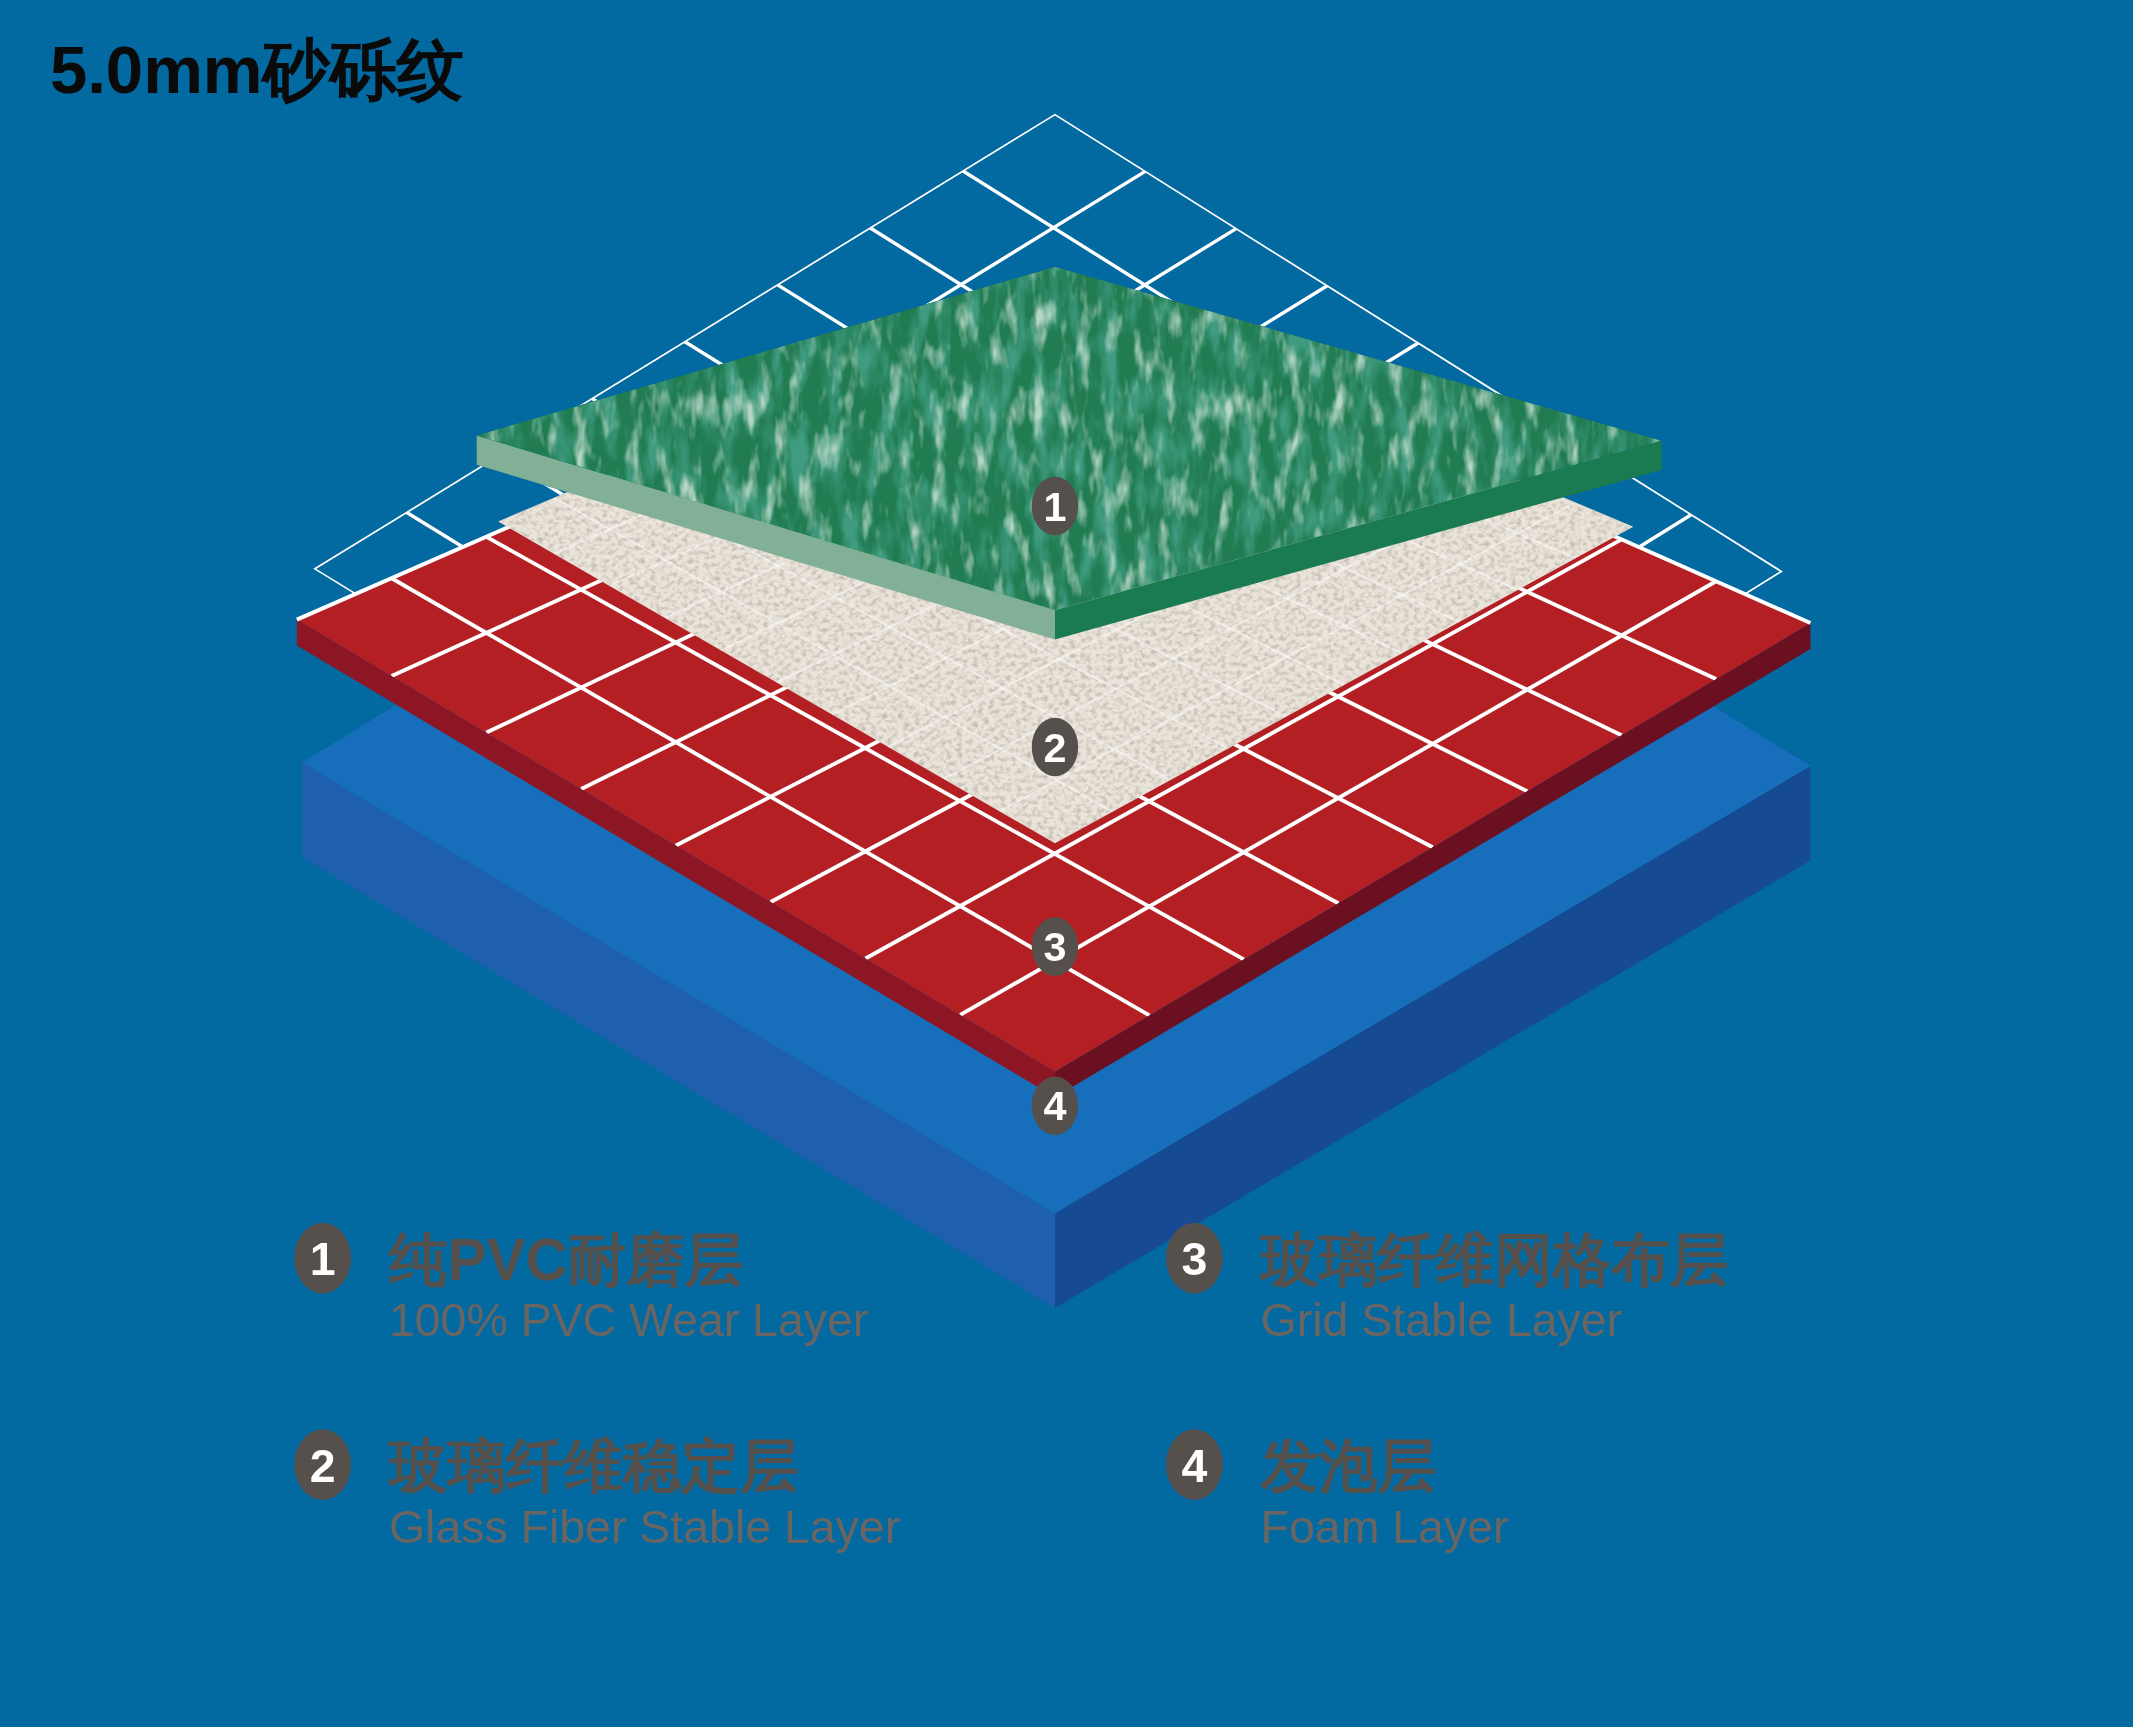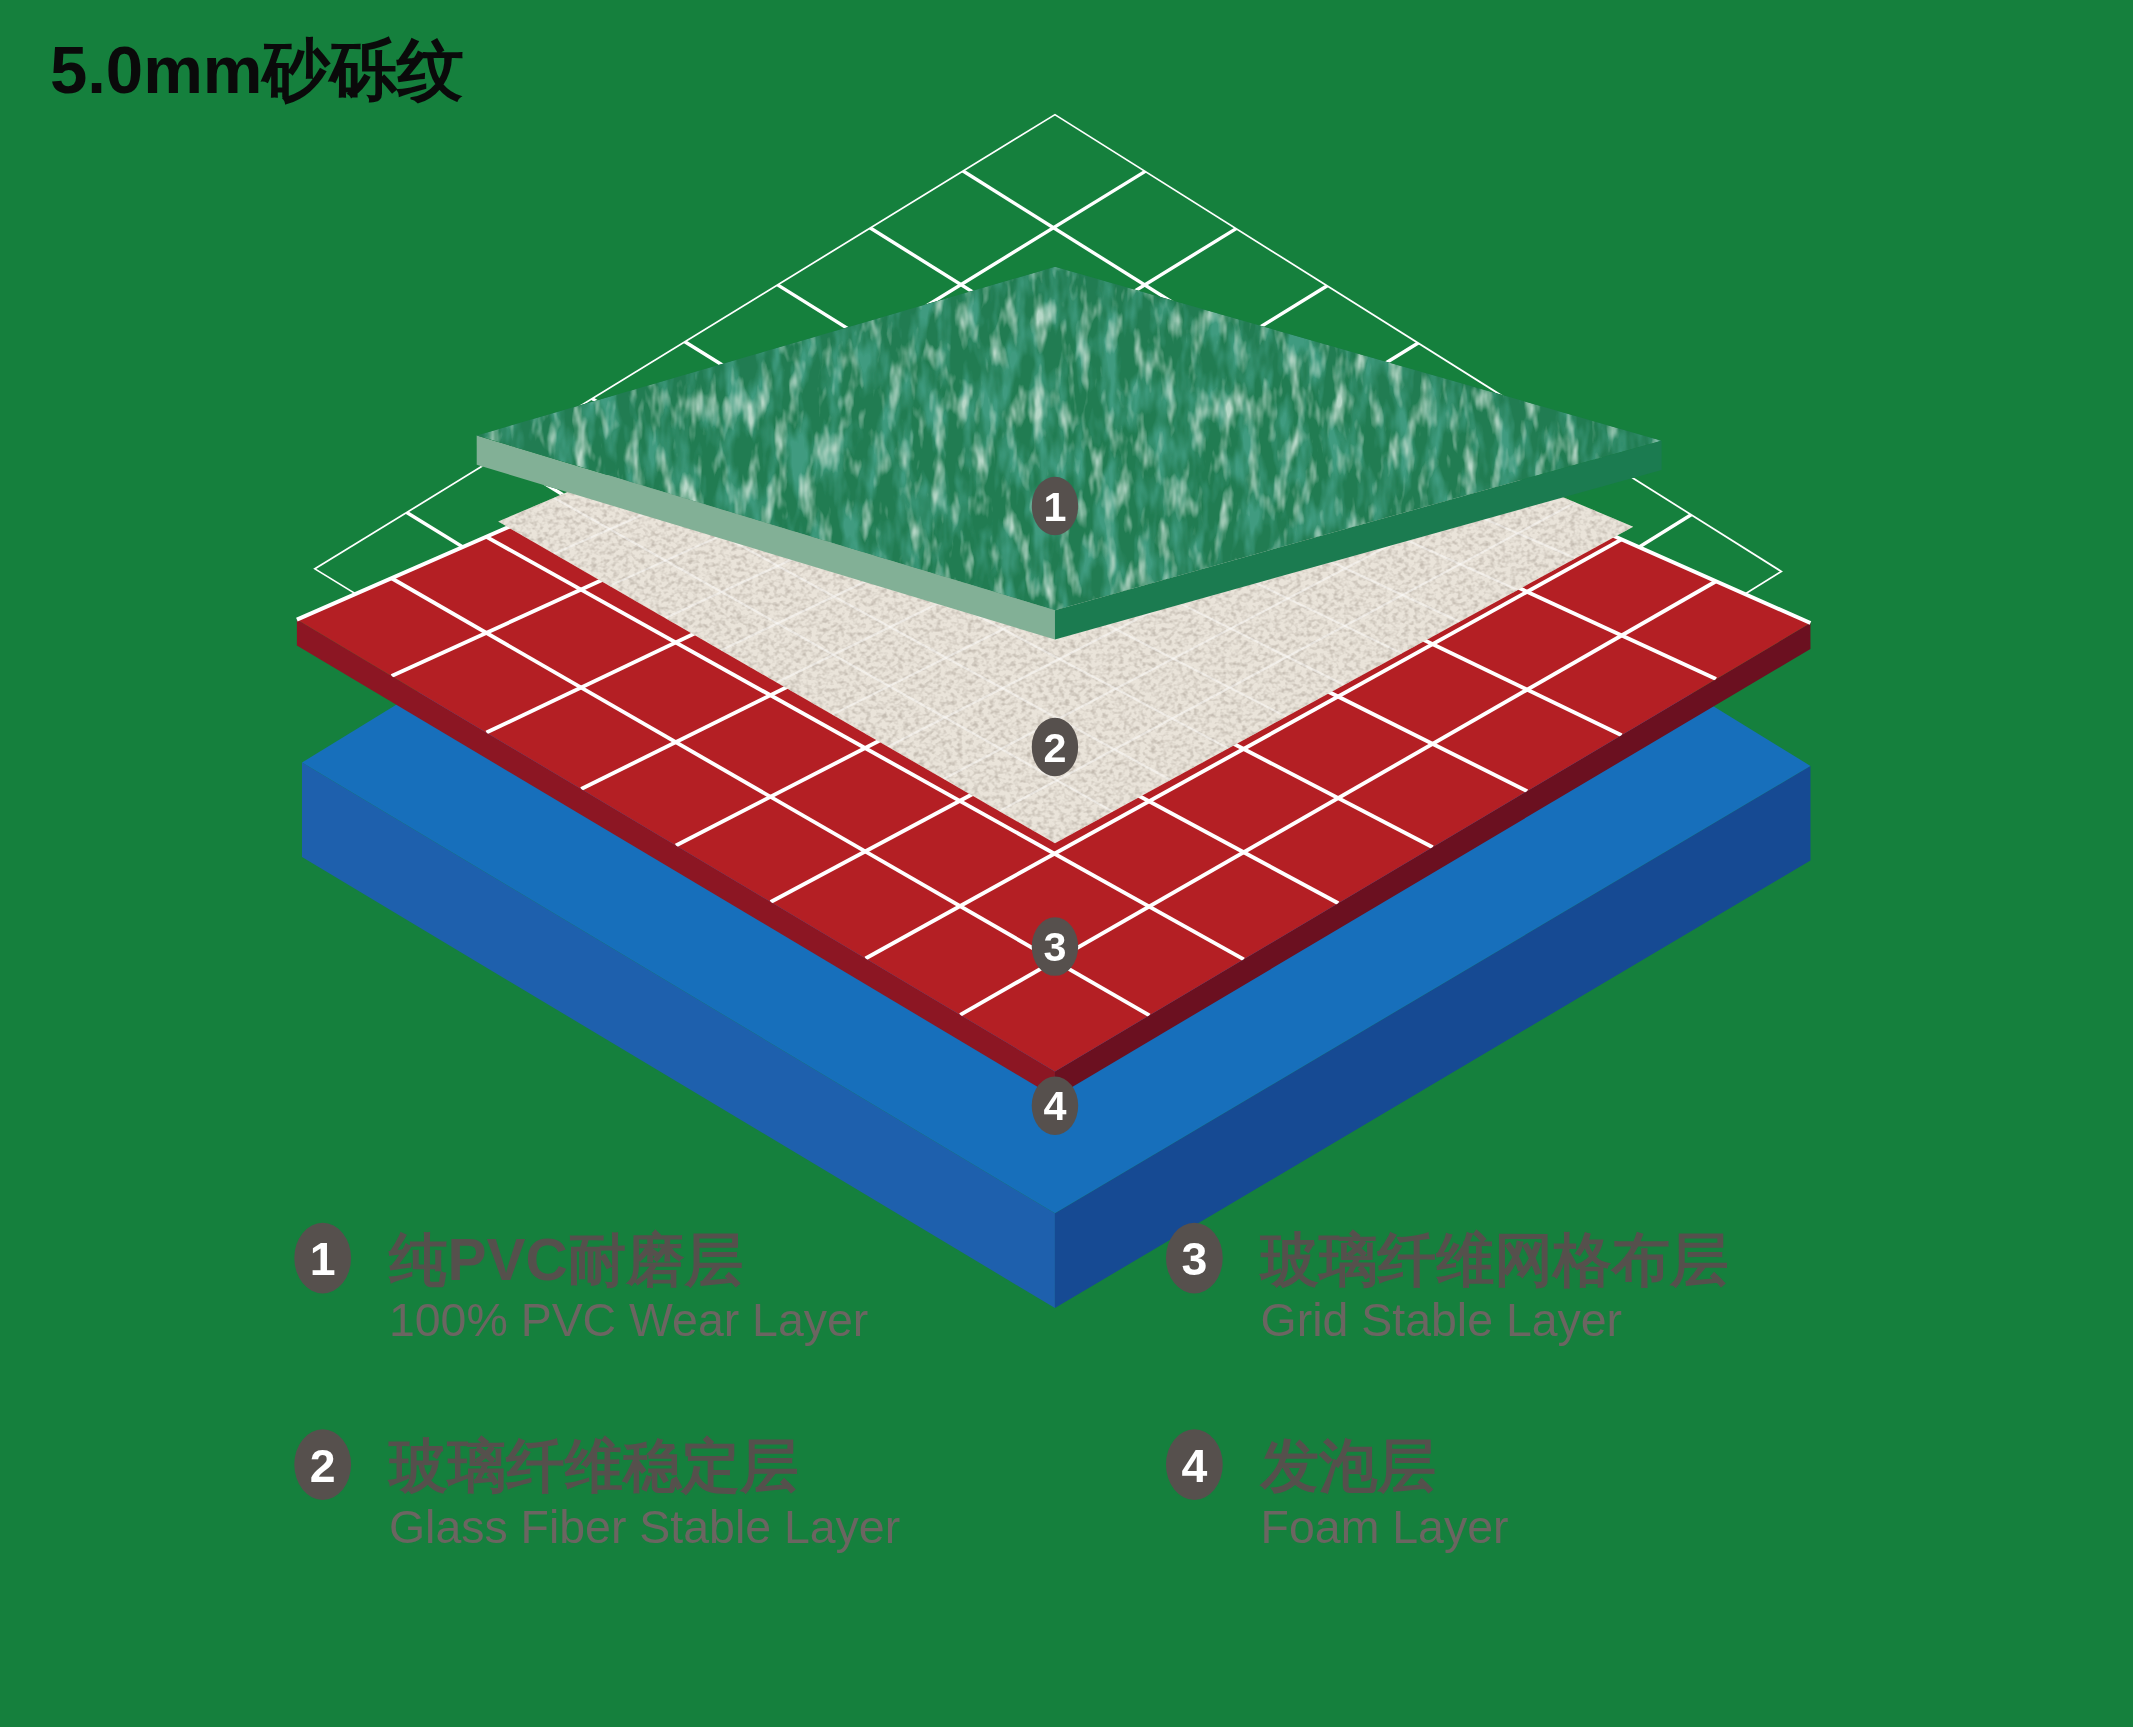--- a/index.html
+++ b/index.html
@@ -1,16 +1,16 @@
 <!DOCTYPE html>
 <html style="font-size:13.8px"><head>
 <meta charset="utf-8">
 <style>
   html,body{margin:0;padding:0;background:#c7c5c4;}
-  .stage{position:relative;width:2134px;height:1728px;background:#15803d;overflow:hidden;
+  .stage{position:relative;width:2134px;height:1728px;background:#0369a1;overflow:hidden;
          font-family:"Liberation Sans","DejaVu Sans",sans-serif;}
   svg{display:block;}
   text{font-family:"Liberation Sans","DejaVu Sans",sans-serif;}
   .title-text{font-size:78px;font-weight:bold;fill:#0a0a0a;}
   .badge-num{font-size:48px;font-weight:bold;fill:#ffffff;text-anchor:middle;}
   .legend-num{font-size:54px;font-weight:bold;fill:#ffffff;text-anchor:middle;}
   .legend-zh{font-size:68px;font-weight:bold;fill:#55504c;}
   .legend-en{font-size:54px;font-weight:normal;fill:#6b6561;}
 </style>
 </head>

